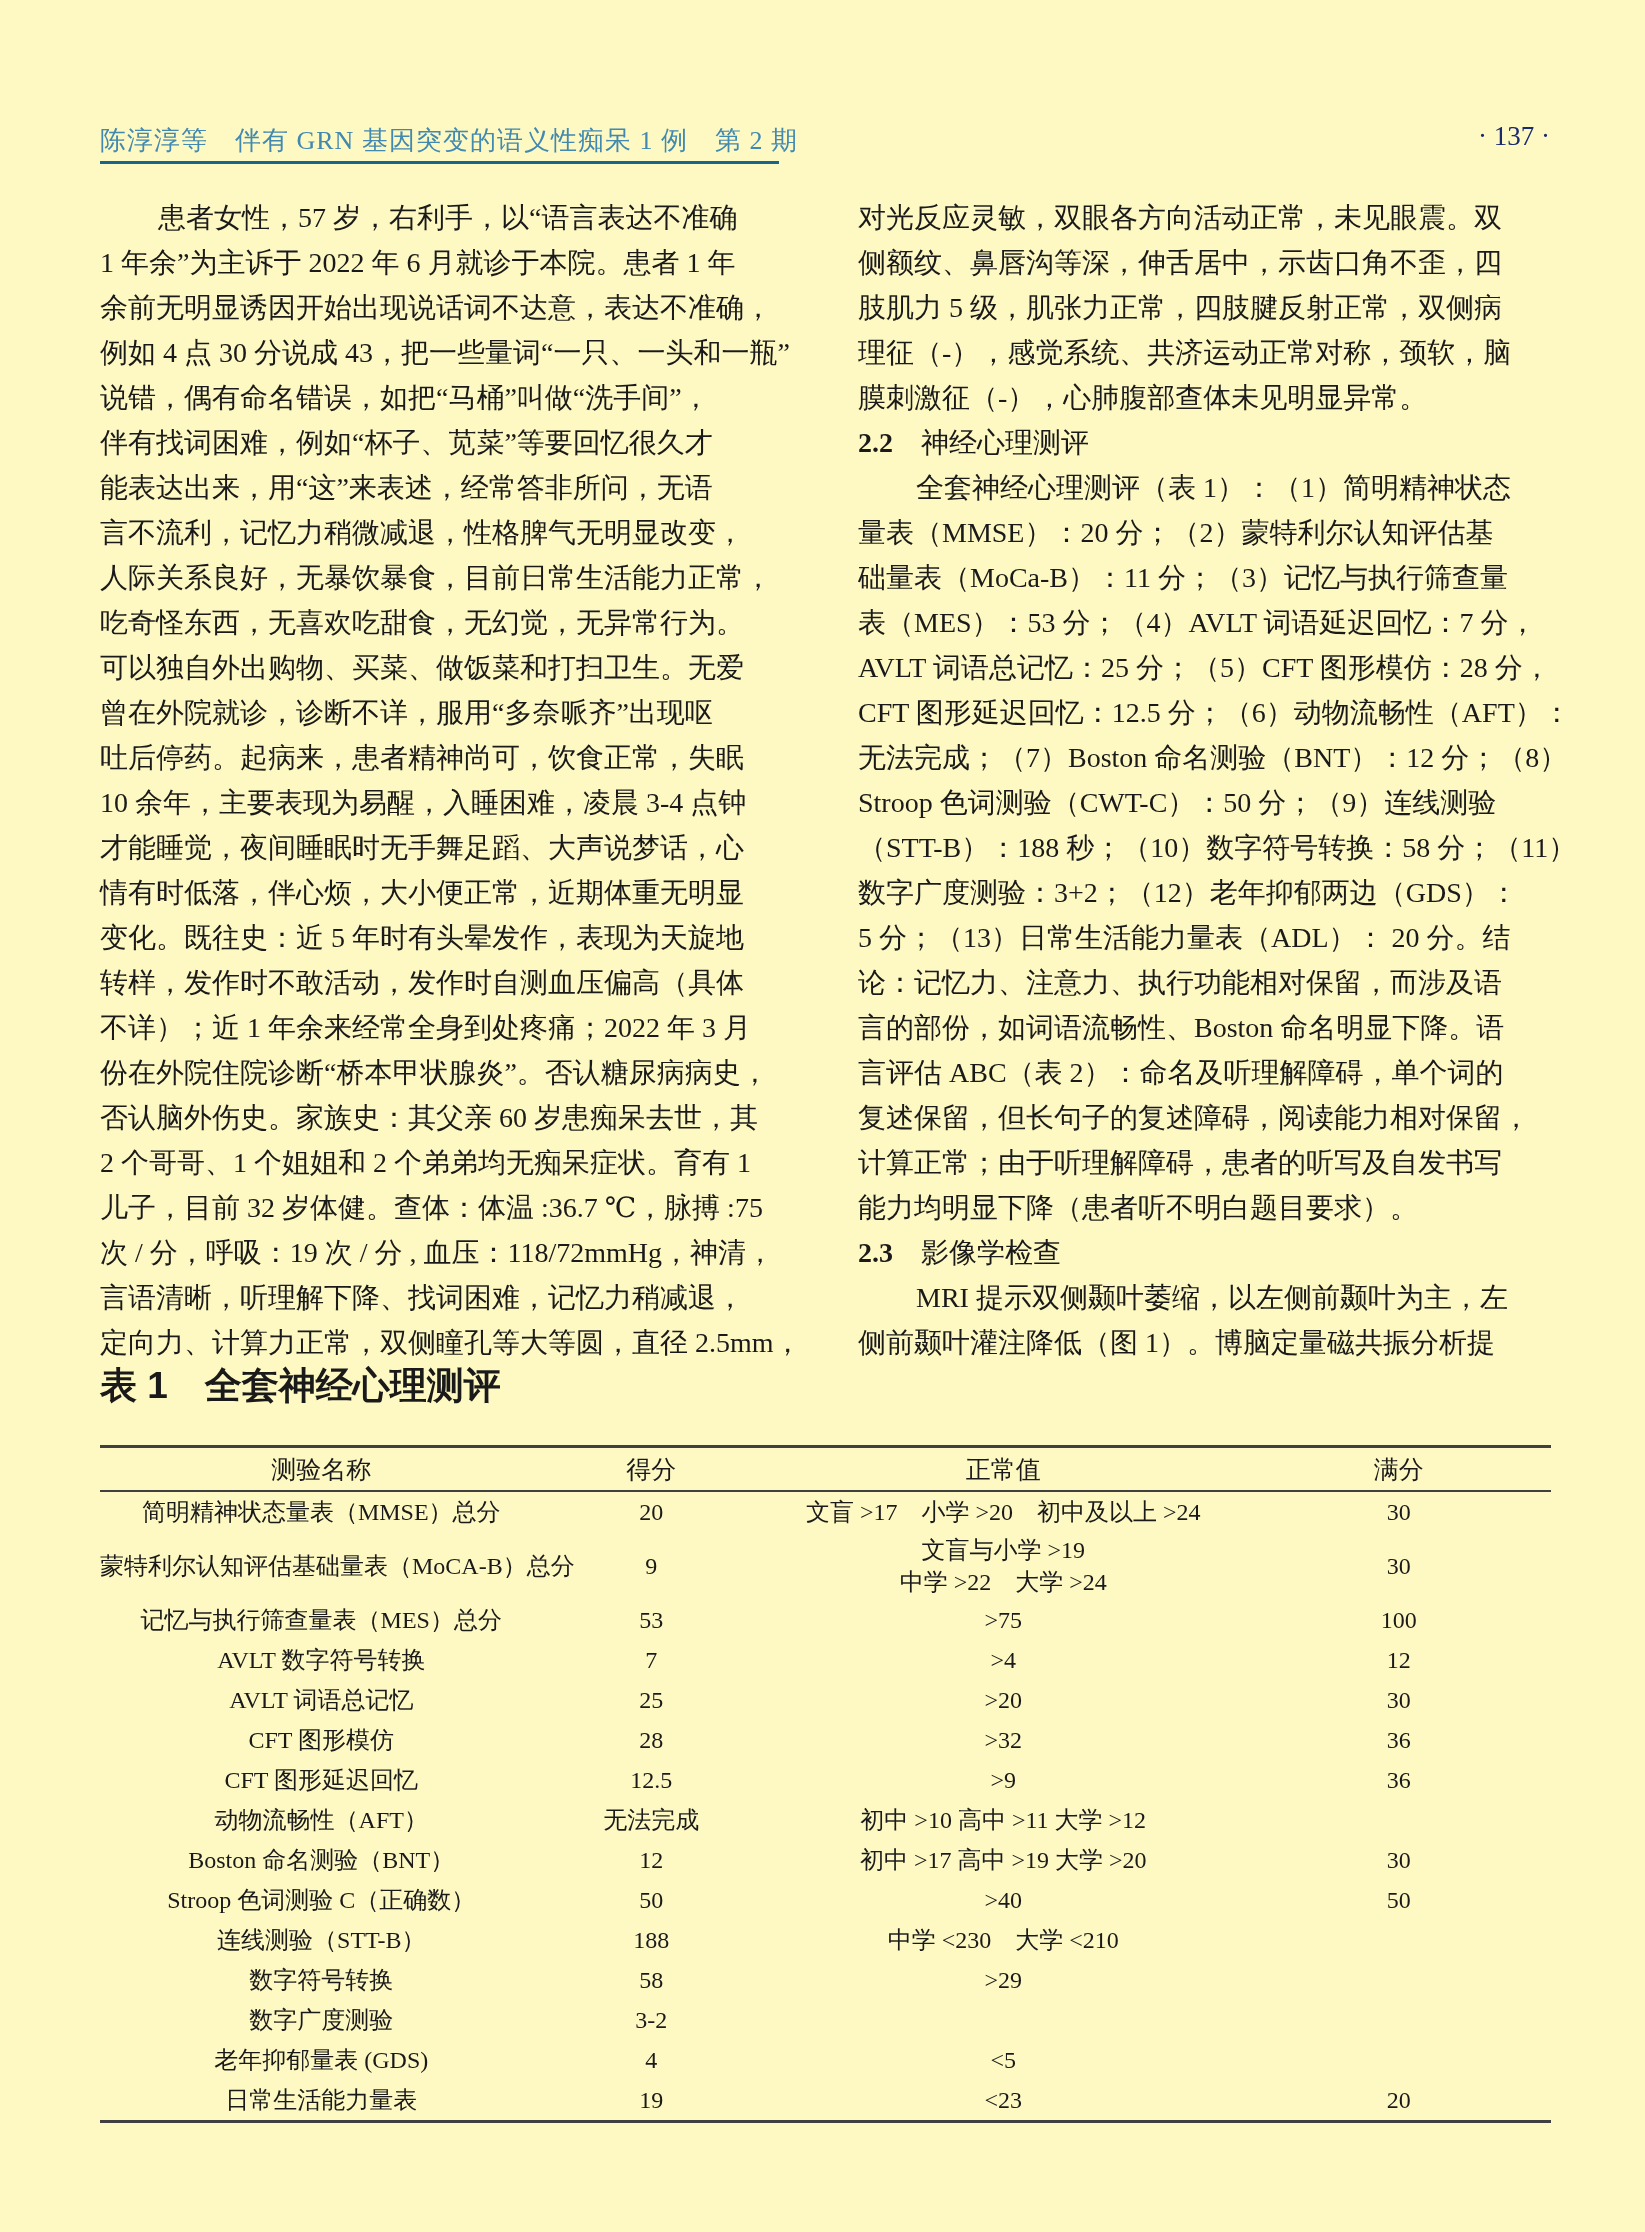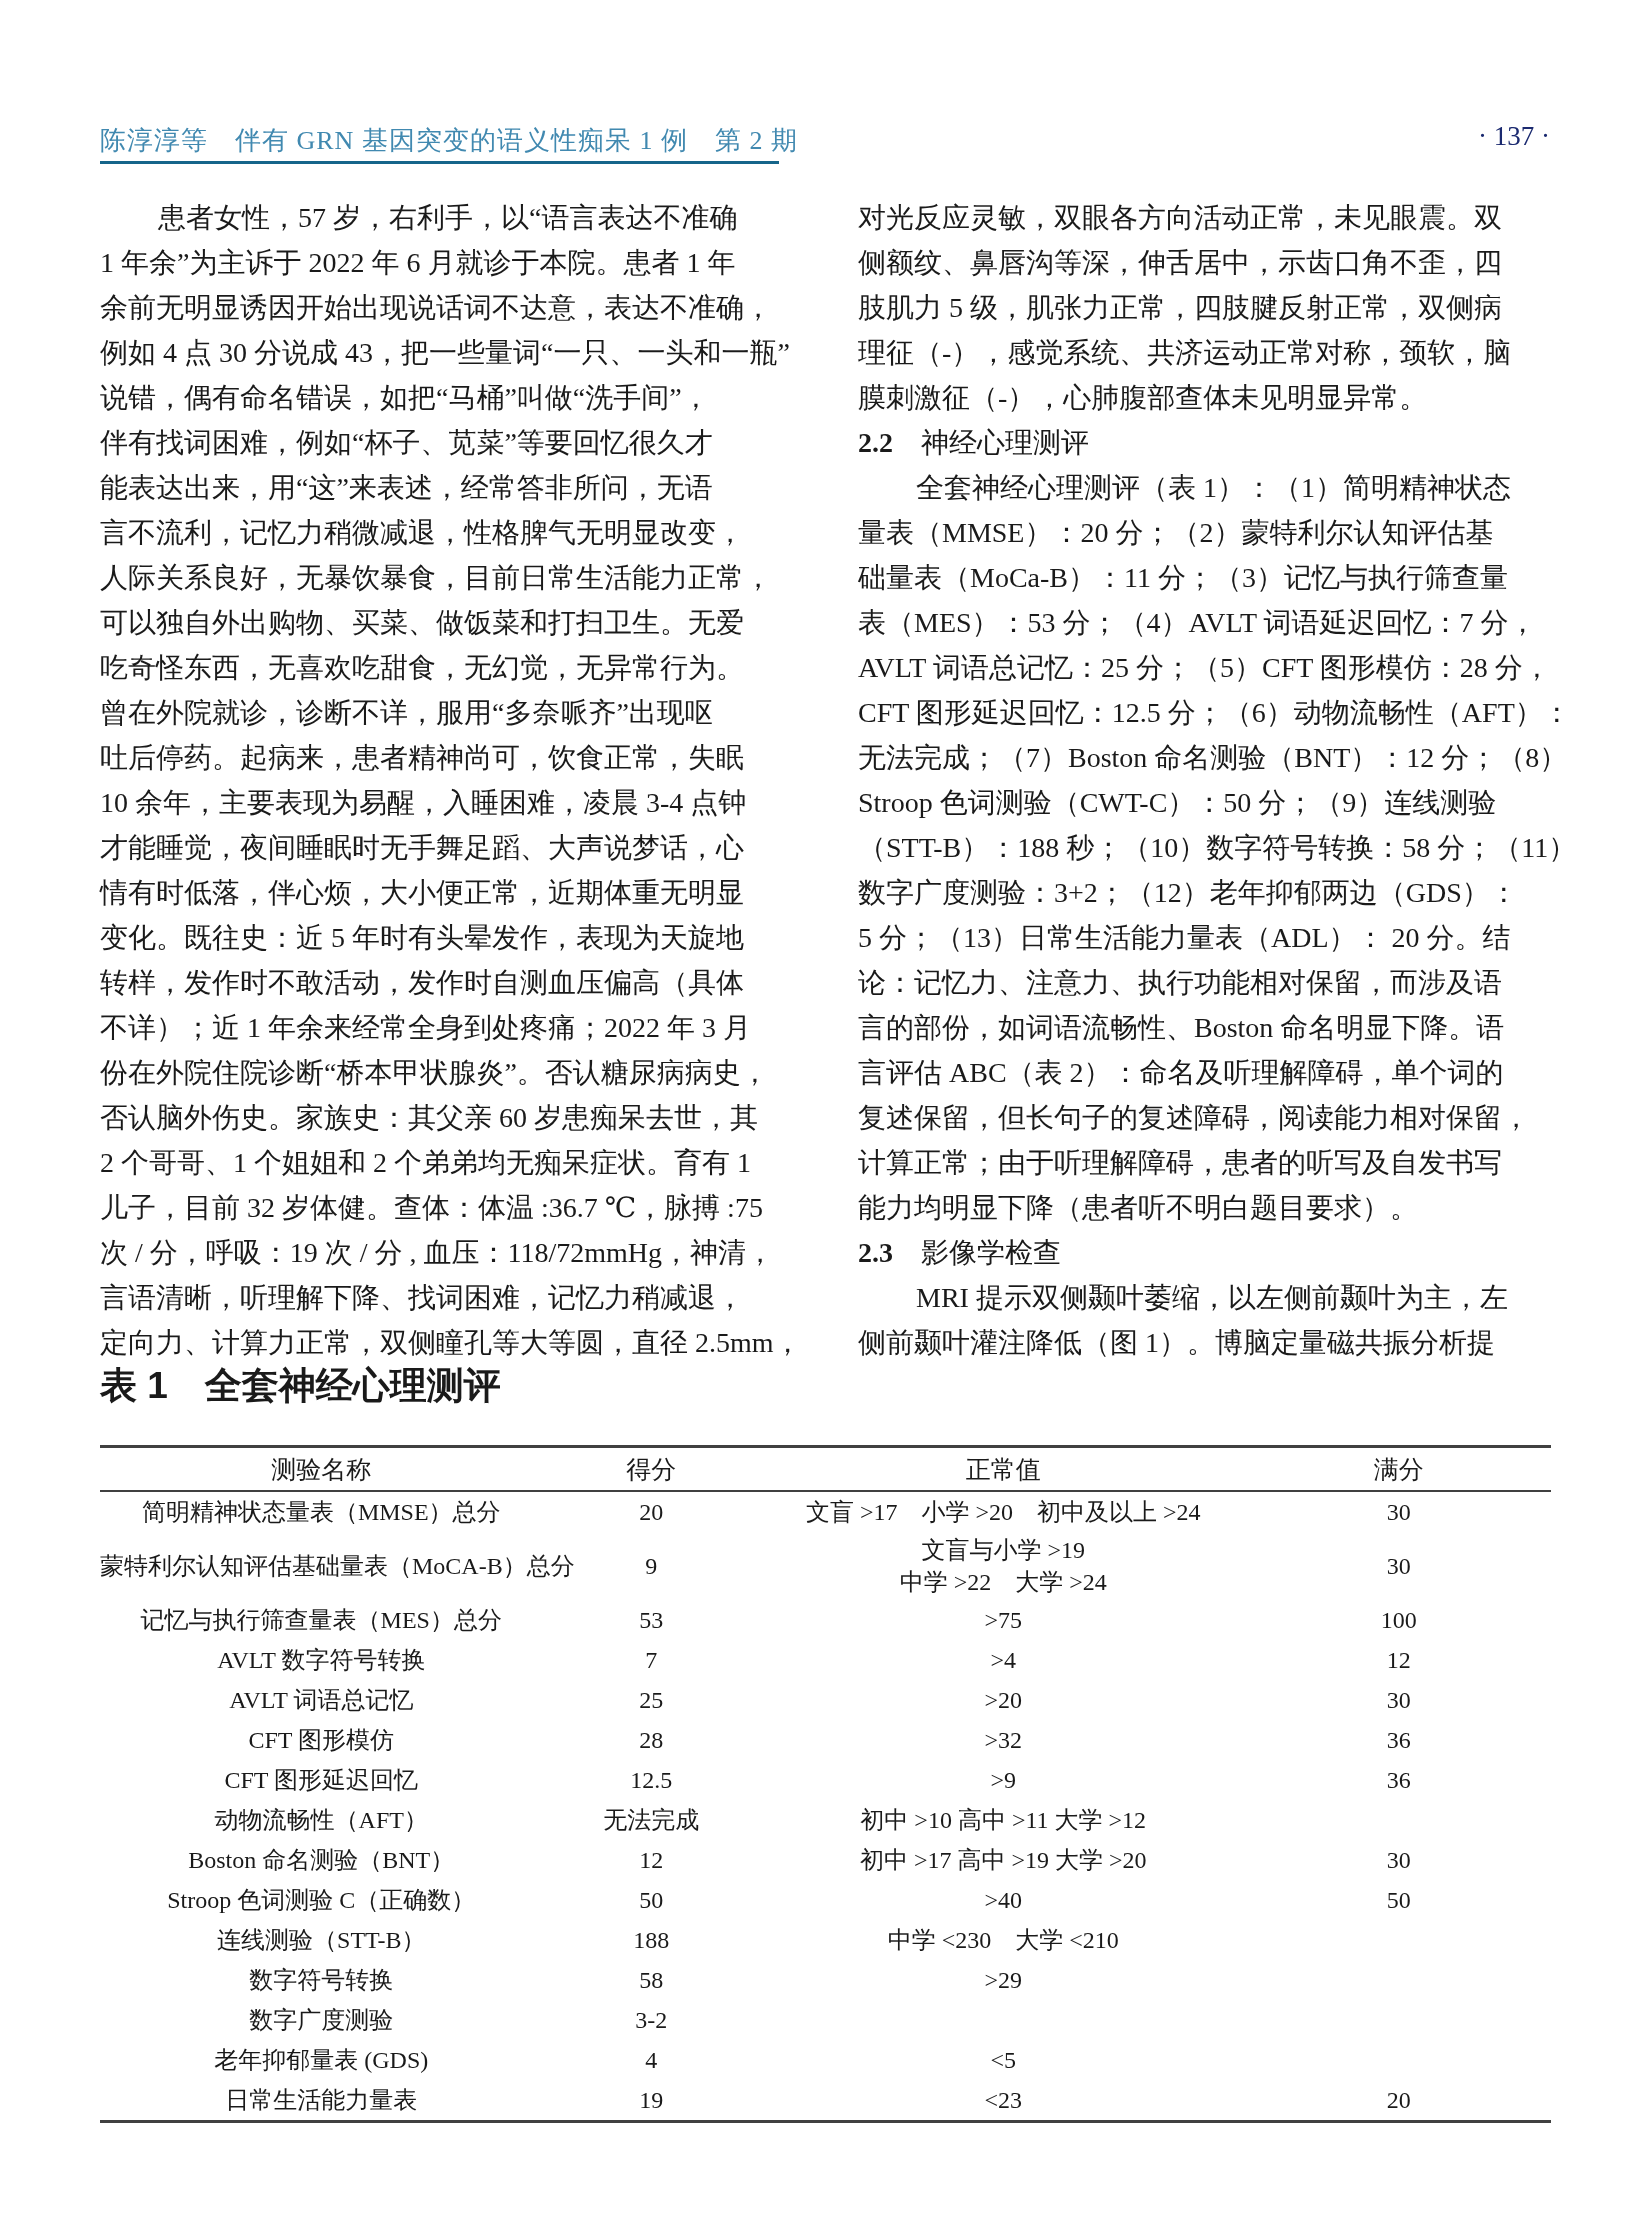--- a/index.html
+++ b/index.html
@@ -1,18 +1,18 @@
 <!DOCTYPE html>
 <html><head>
 <meta charset="utf-8">
 <style>
   html,body { margin:0; padding:0; background:#e8e8e8; }
   .page {
     position:relative; width:1646px; height:2233px; margin:0 auto;
-    background:#ffffff; overflow:hidden;
+    background:#fef9c3; overflow:hidden;
     font-family:"Liberation Serif","DejaVu Serif",serif;
     color:#1a1a1a;
   }
   .header-left {
     position:absolute; left:100px; top:123px; font-size:26px;
     color:#4189b0; letter-spacing:1px; white-space:nowrap;
   }
   .header-right {
     position:absolute; right:96px; top:121px; font-size:27px;
     color:#1b2a70; white-space:nowrap;
@@ -74,22 +74,22 @@
   <div class="col col-left" id="col-left">
       <div class="line ind">患者女性，57 岁，右利手，以“语言表达不准确</div>
       <div class="line">1 年余”为主诉于 2022 年 6 月就诊于本院。患者 1 年</div>
       <div class="line">余前无明显诱因开始出现说话词不达意，表达不准确，</div>
       <div class="line">例如 4 点 30 分说成 43，把一些量词“一只、一头和一瓶”</div>
       <div class="line">说错，偶有命名错误，如把“马桶”叫做“洗手间”，</div>
       <div class="line">伴有找词困难，例如“杯子、苋菜”等要回忆很久才</div>
       <div class="line">能表达出来，用“这”来表述，经常答非所问，无语</div>
       <div class="line">言不流利，记忆力稍微减退，性格脾气无明显改变，</div>
       <div class="line">人际关系良好，无暴饮暴食，目前日常生活能力正常，</div>
+      <div class="line">吃奇怪东西，无喜欢吃甜食，无幻觉，无异常行为。</div>
       <div class="line">可以独自外出购物、买菜、做饭菜和打扫卫生。无爱</div>
-      <div class="line">吃奇怪东西，无喜欢吃甜食，无幻觉，无异常行为。</div>
       <div class="line">曾在外院就诊，诊断不详，服用“多奈哌齐”出现呕</div>
       <div class="line">吐后停药。起病来，患者精神尚可，饮食正常，失眠</div>
       <div class="line">10 余年，主要表现为易醒，入睡困难，凌晨 3-4 点钟</div>
       <div class="line">才能睡觉，夜间睡眠时无手舞足蹈、大声说梦话，心</div>
       <div class="line">情有时低落，伴心烦，大小便正常，近期体重无明显</div>
       <div class="line">变化。既往史：近 5 年时有头晕发作，表现为天旋地</div>
       <div class="line">转样，发作时不敢活动，发作时自测血压偏高（具体</div>
       <div class="line">不详）；近 1 年余来经常全身到处疼痛；2022 年 3 月</div>
       <div class="line">份在外院住院诊断“桥本甲状腺炎”。否认糖尿病病史，</div>
       <div class="line">否认脑外伤史。家族史：其父亲 60 岁患痴呆去世，其</div>

